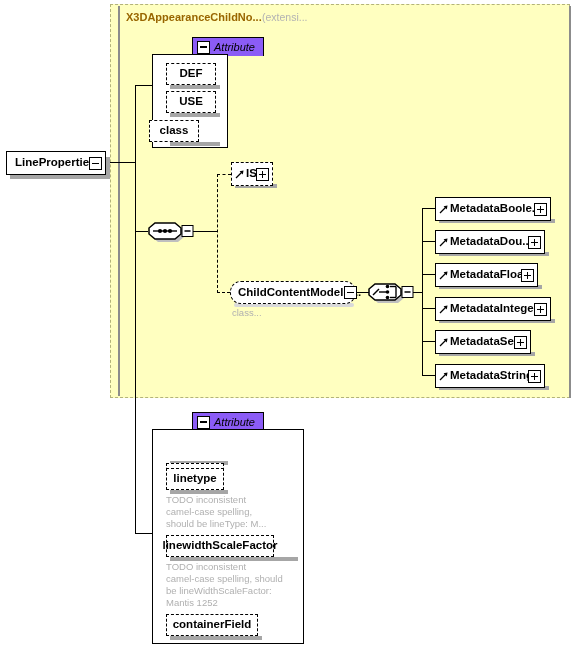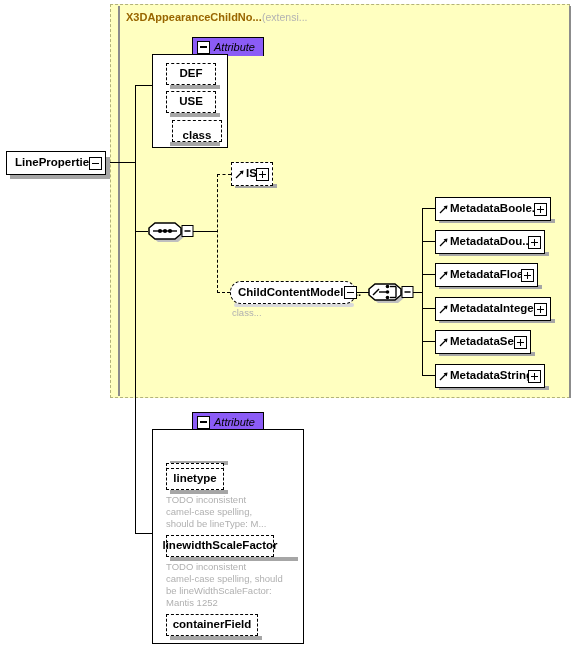--- a/index.html
+++ b/index.html
@@ -258,21 +258,21 @@
   <div class="attr-pill" style="left:166px; top:63px; width:50px;">
     <span class="attr-pill-label">DEF</span>
   </div>
 
   <div class="node-shadow abs" style="left:170px; top:113px; width:50px; height:4px;"></div>
   <div class="attr-pill" style="left:166px; top:91px; width:50px;">
     <span class="attr-pill-label">USE</span>
   </div>
 
   <div class="node-shadow abs" style="left:170px; top:142px; width:50px; height:4px;"></div>
-  <div class="attr-pill" style="left:172px; top:120px; width:50px;align-items:flex-end;">
+  <div class="attr-pill" style="left:149px; top:120px; width:50px;">
     <span class="attr-pill-label">class</span>
   </div>
 
   <div class="compositor" style="left:148px; top:219px;">
     <svg width="46" height="26" viewBox="0 0 46 26">
       <polygon points="7,20 27,20 33,15 33,9 27,4 7,4 1,9 1,15" fill="#bfbfbf" transform="translate(3,3)"></polygon>
       <polygon points="7,20 27,20 33,15 33,9 27,4 7,4 1,9 1,15" fill="#ffffff" stroke="#000000" stroke-width="1.5"></polygon>
       <line x1="5" y1="12" x2="29" y2="12" stroke="#000000" stroke-width="1.4"></line>
       <circle cx="12" cy="12" r="2.1" fill="#000000"></circle>
       <circle cx="17" cy="12" r="2.1" fill="#000000"></circle>

